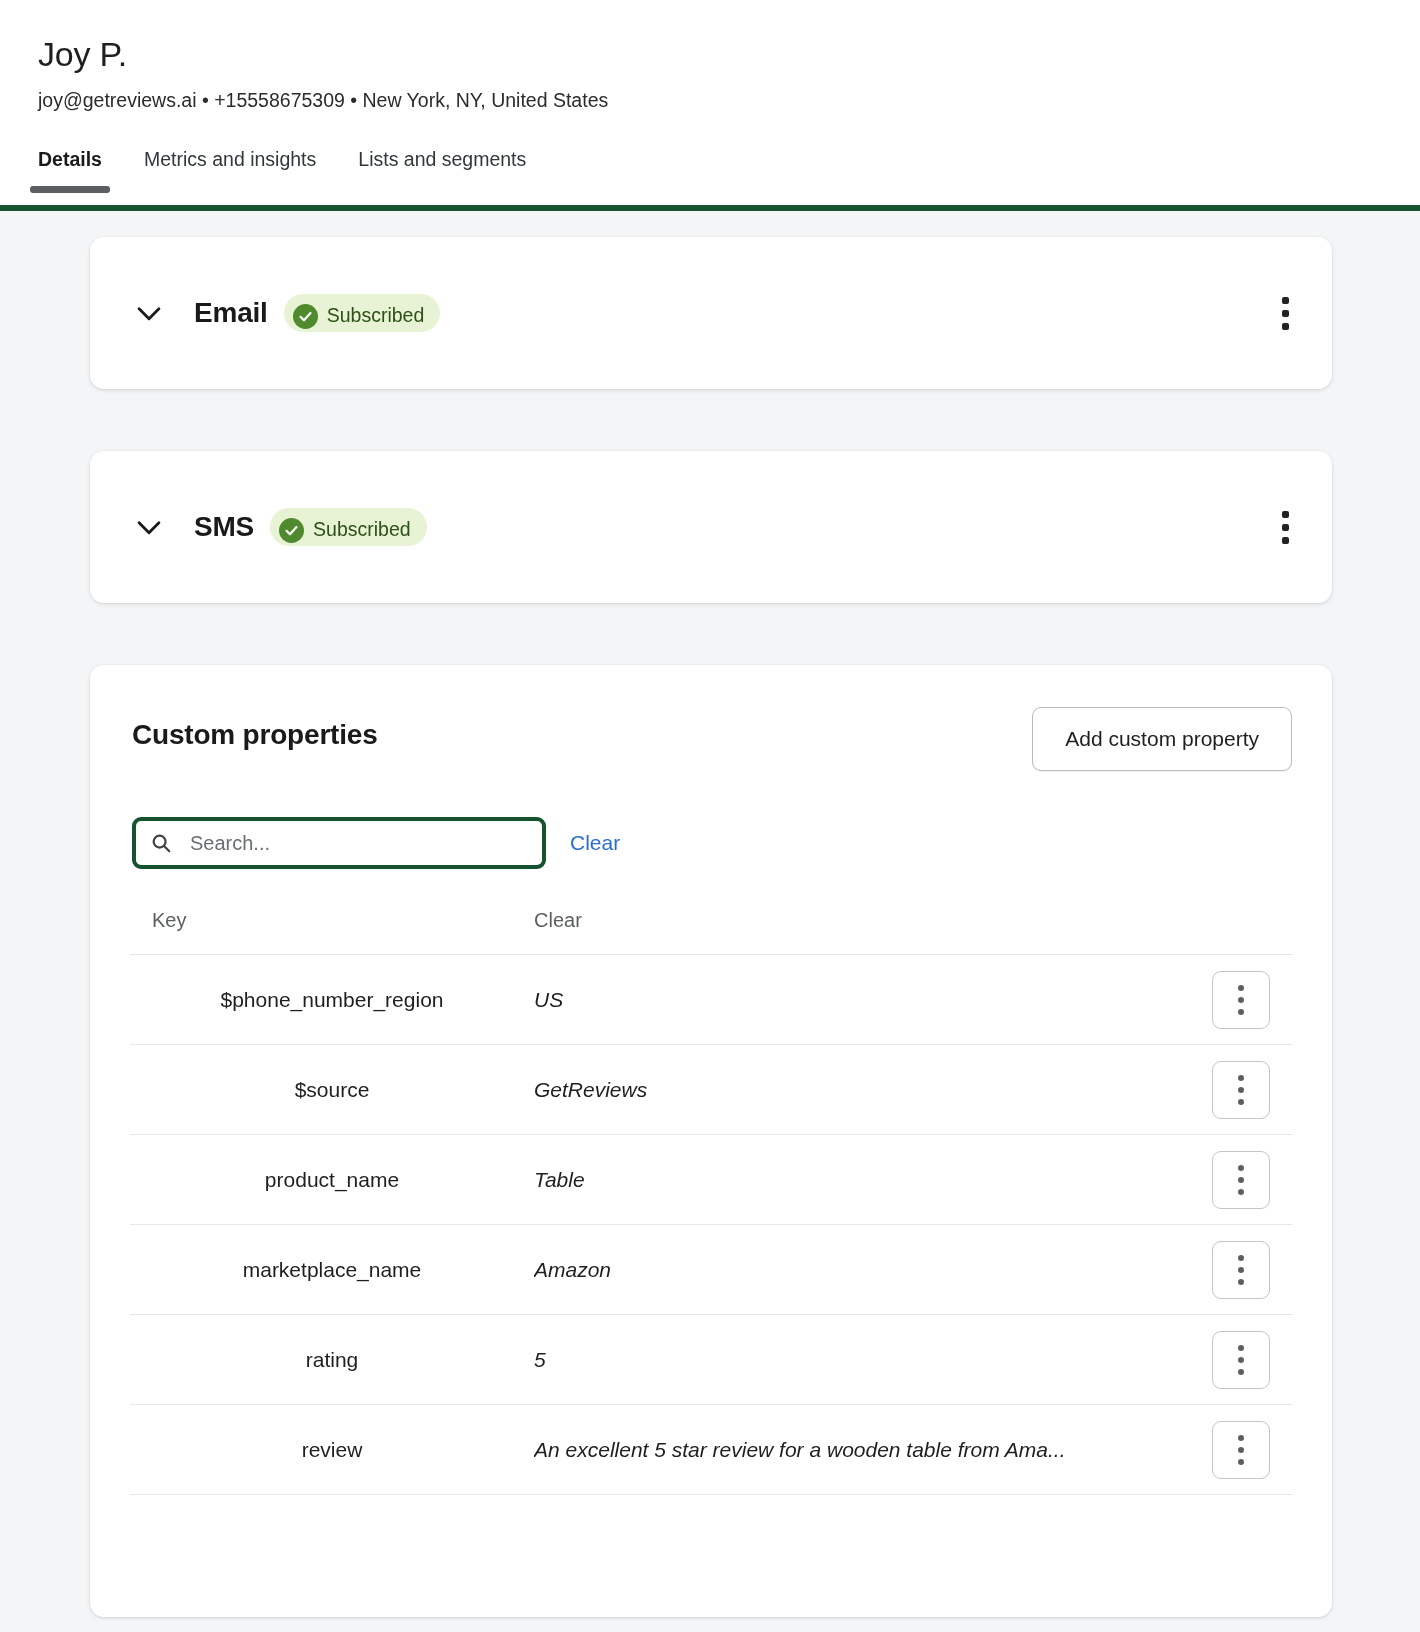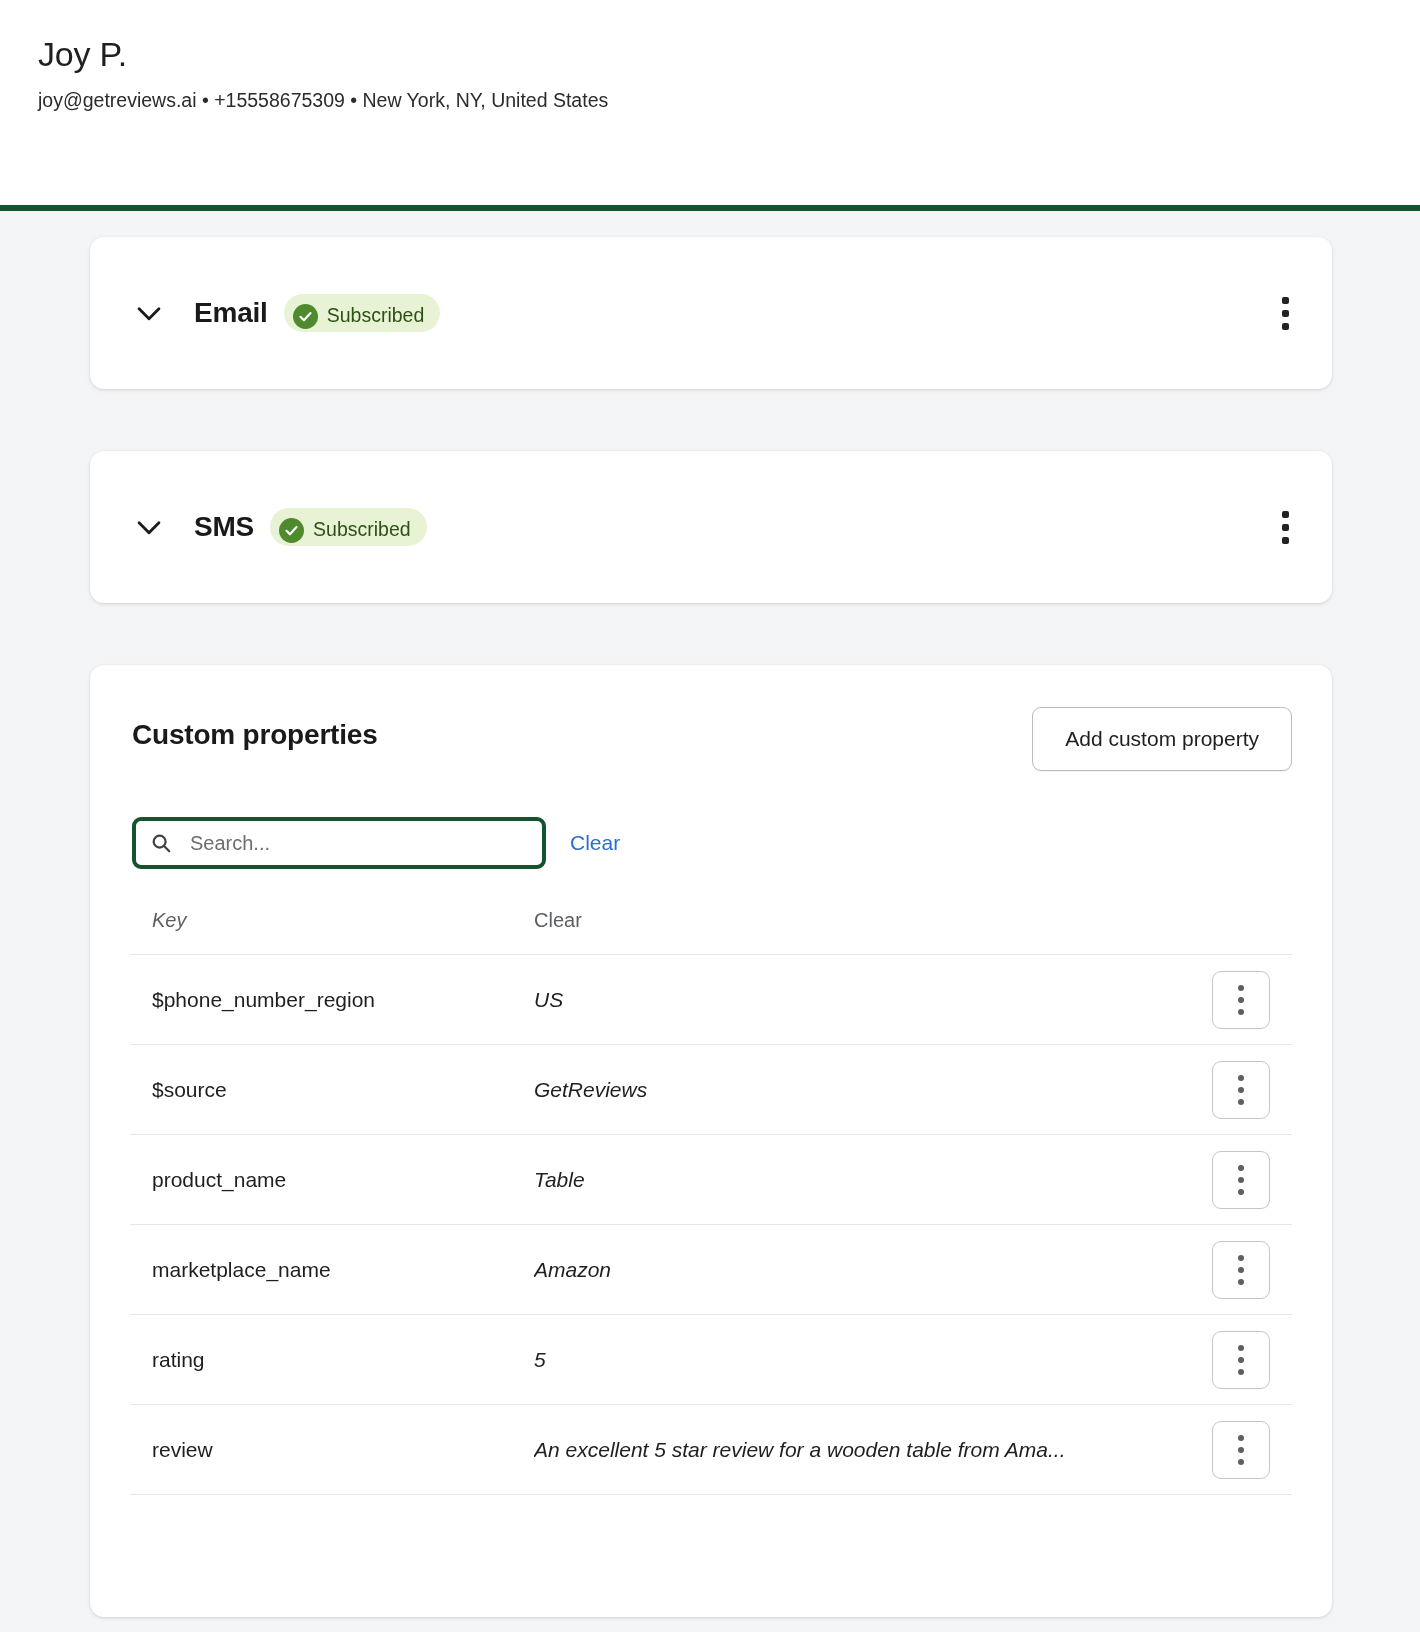--- a/index.html
+++ b/index.html
@@ -223,33 +223,33 @@
     table-layout: fixed;
   }
   table.props th {
     text-align: left;
     font-weight: 400;
     font-size: 20px;
     color: #5c5f62;
     padding: 0 0 22px 0;
     border-bottom: 1px solid #e4e6e8;
   }
-  table.props th.col-key { width: 382px; padding-left: 22px; font-style: italic; }
+  table.props th.col-key { width: 382px; padding-left: 22px; }
   table.props th.col-value { padding-left: 22px; }
   table.props th.col-act { width: 100px; }
 
   table.props td {
     border-bottom: 1px solid #e4e6e8;
     padding: 0;
     height: 90px;
     vertical-align: middle;
     font-size: 21px;
     color: #1f1f1f;
   }
-  table.props td.cell-key { padding-left: 22px; }
+  table.props td.cell-key { padding-left: 22px; text-align: center; }
   table.props td.cell-value { padding-left: 22px; }
   table.props td.cell-value .val {
     display: block;
     max-width: 642px;
     overflow: hidden;
     text-overflow: ellipsis;
     white-space: nowrap;
     font-style: italic;
   }
   table.props td.cell-act { text-align: right; padding-right: 22px; }
@@ -273,20 +273,25 @@
     background: #5c5f62;
     display: block;
   }
 </style>
 </head>
 <body>
 
 <div class="header">
   <h1 class="contact-name">Joy P.</h1>
   <div class="contact-meta">joy@getreviews.ai • +15558675309 • New York, NY, United States</div>
+  <div class="tabs">
+    <div class="tab active">Details</div>
+    <div class="tab">Metrics and insights</div>
+    <div class="tab">Lists and segments</div>
+  </div>
 </div>
 
 <div class="content">
 
   <div class="card-spacer-1"></div>
 
   <div class="card channel-card">
     <div class="chev">
       <svg width="34" height="34" viewBox="0 0 24 24" fill="none" stroke="#1a1a1a" stroke-width="2" stroke-linecap="round" stroke-linejoin="round">
           <polyline points="5 9 12 16 19 9"></polyline>

